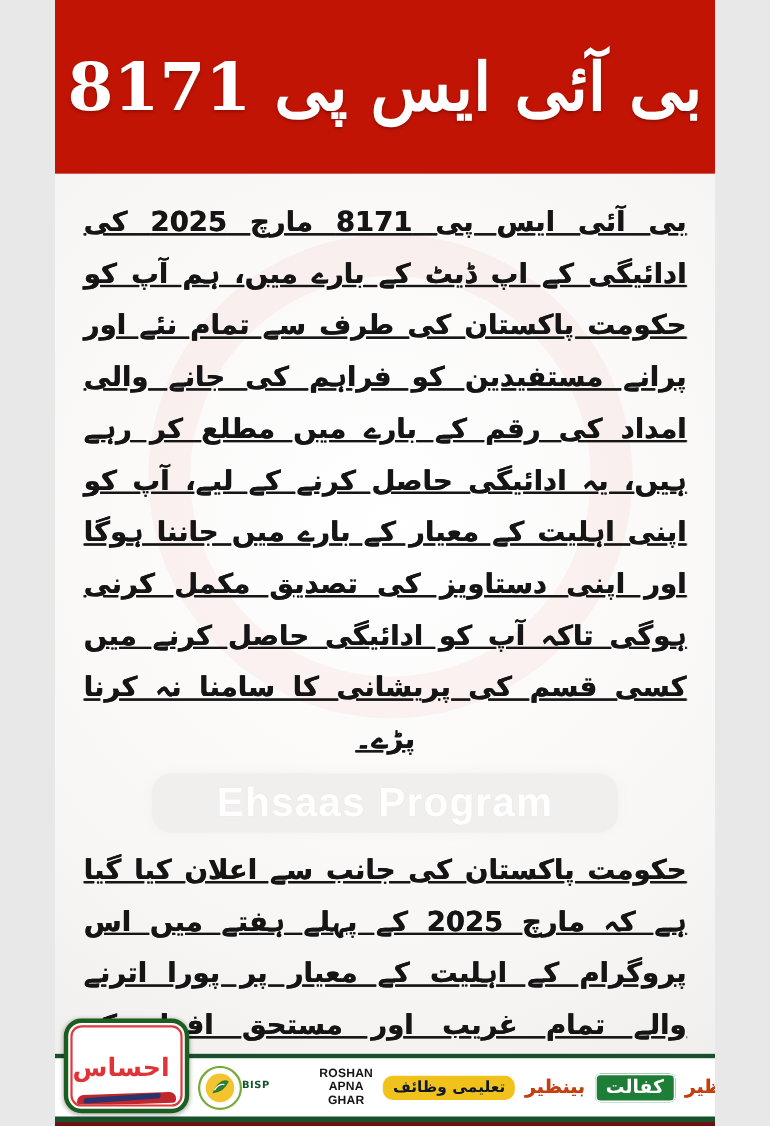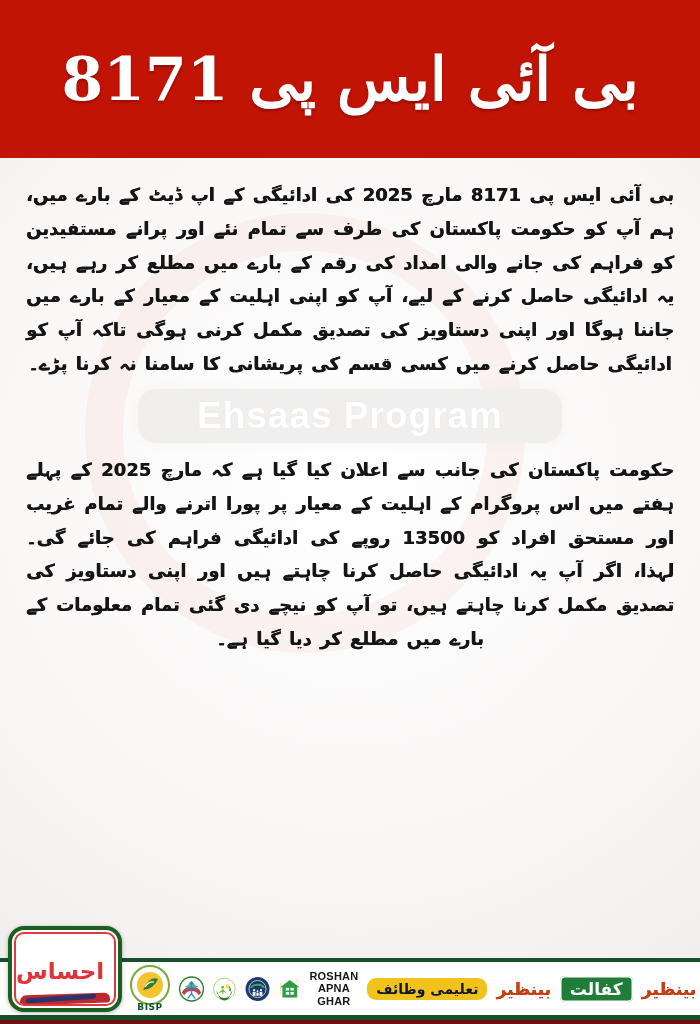--- a/index.html
+++ b/index.html
@@ -1,18 +1,18 @@
 <!DOCTYPE html>
 <html><head>
 <meta charset="utf-8">
 <style>
   * { margin:0; padding:0; box-sizing:border-box; }
   html,body { background:#e8e8e8; }
   .page {
-    position:relative; width:700px; height:1024px; margin:0 auto;
+    position:relative; width:600px; height:1024px; margin:0 auto;
     background:#fcfbfa; overflow:hidden;
     font-family:"DejaVu Sans", sans-serif;
   }
   
   .header {
     position:absolute; top:0; left:0; right:0; height:158px;
     background:#c11405;
     display:flex; align-items:center; justify-content:center;
     box-shadow:0 3px 6px rgba(0,0,0,0.25);
   }
@@ -31,23 +31,24 @@
       radial-gradient(circle at 50% 40%, rgba(255,255,255,1) 0%, rgba(248,246,245,1) 70%, rgba(241,239,238,1) 100%);
   }
   .watermark-ring {
     position:absolute; left:85px; top:55px; width:440px; height:440px;
     border-radius:50%; border:38px solid rgba(210,80,60,0.055);
     pointer-events:none;
   }
   .para {
     position:relative;
     direction:rtl; text-align:justify; text-align-last:center;
-    font-size:18px; font-weight:bold; color:#151515;
+    font-size:25px; font-weight:bold; color:#151515;
     line-height:1.88; word-spacing:2px;
     text-shadow:0.4px 0 0 #151515;
+    text-decoration:underline;
   }
   .watermark-box {
     position:relative; width:424px; height:54px; margin:8px auto 10px auto;
     background:#f1efee; border-radius:18px;
     display:flex; align-items:center; justify-content:center;
     box-shadow:0 0 14px rgba(0,0,0,0.03);
   }
   .watermark-box span {
     color:#ffffff; font-size:37px; font-weight:bold; letter-spacing:1px;
     font-family:"Liberation Sans", sans-serif;
@@ -79,21 +80,21 @@
   .ehsaas-urdu { color:#e03338; font-size:23px; font-weight:bold; line-height:1; direction:rtl; }
   .ehsaas-sub  { font-size:7px; color:#4a4a4a; font-weight:bold; letter-spacing:0.6px; margin-top:1px;margin-left:44px; }
   .ehsaas-pill {
     background:#1b5e20; color:#ffffff; font-size:9.5px; font-weight:bold;
     padding:2px 7px; border-radius:9px; margin-top:3px; white-space:nowrap;
   }
   .swoosh-red  { position:absolute; bottom:0; left:4px; right:4px; height:10px; background:#c0272d; border-radius:6px 6px 3px 3px; transform:skewY(-2deg); }
   .swoosh-blue { position:absolute; bottom:3px; left:10px; width:70px; height:5px; background:#27346e; border-radius:3px; transform:skewY(-4deg); }
 
   
-  .logo-stack { display:flex; flex-direction:column; align-items:center; line-height:1; }
+  .logo-stack { display:flex; align-items:center; line-height:1; }
   .bisp-label { font-size:9px; font-weight:bold; color:#14532d; margin-top:-2px; letter-spacing:0.5px; }
   .roshan-text { font-size:11px; font-weight:bold; color:#151515; line-height:1.1; letter-spacing:0.2px; font-family:"Liberation Sans", sans-serif;text-align:center;}
   .badge { direction:rtl; white-space:nowrap; font-weight:bold; }
   .badge-yellow { background:#f2c21c; color:#0f172a; font-size:14px; padding:3px 9px; border-radius:9px;text-align:center; }
   .badge-green  { background:#1e7d36; color:#fff; font-size:17px; padding:3px 10px; border-radius:5px; box-shadow:0 0 0 1.5px #ffffff inset; }
   .benazir-text { color:#c2410c; font-size:17px; font-weight:bold; direction:rtl; white-space:nowrap; text-shadow:0.3px 0 0 #cf1717; }
 </style>
 </head>
 <body>
 

